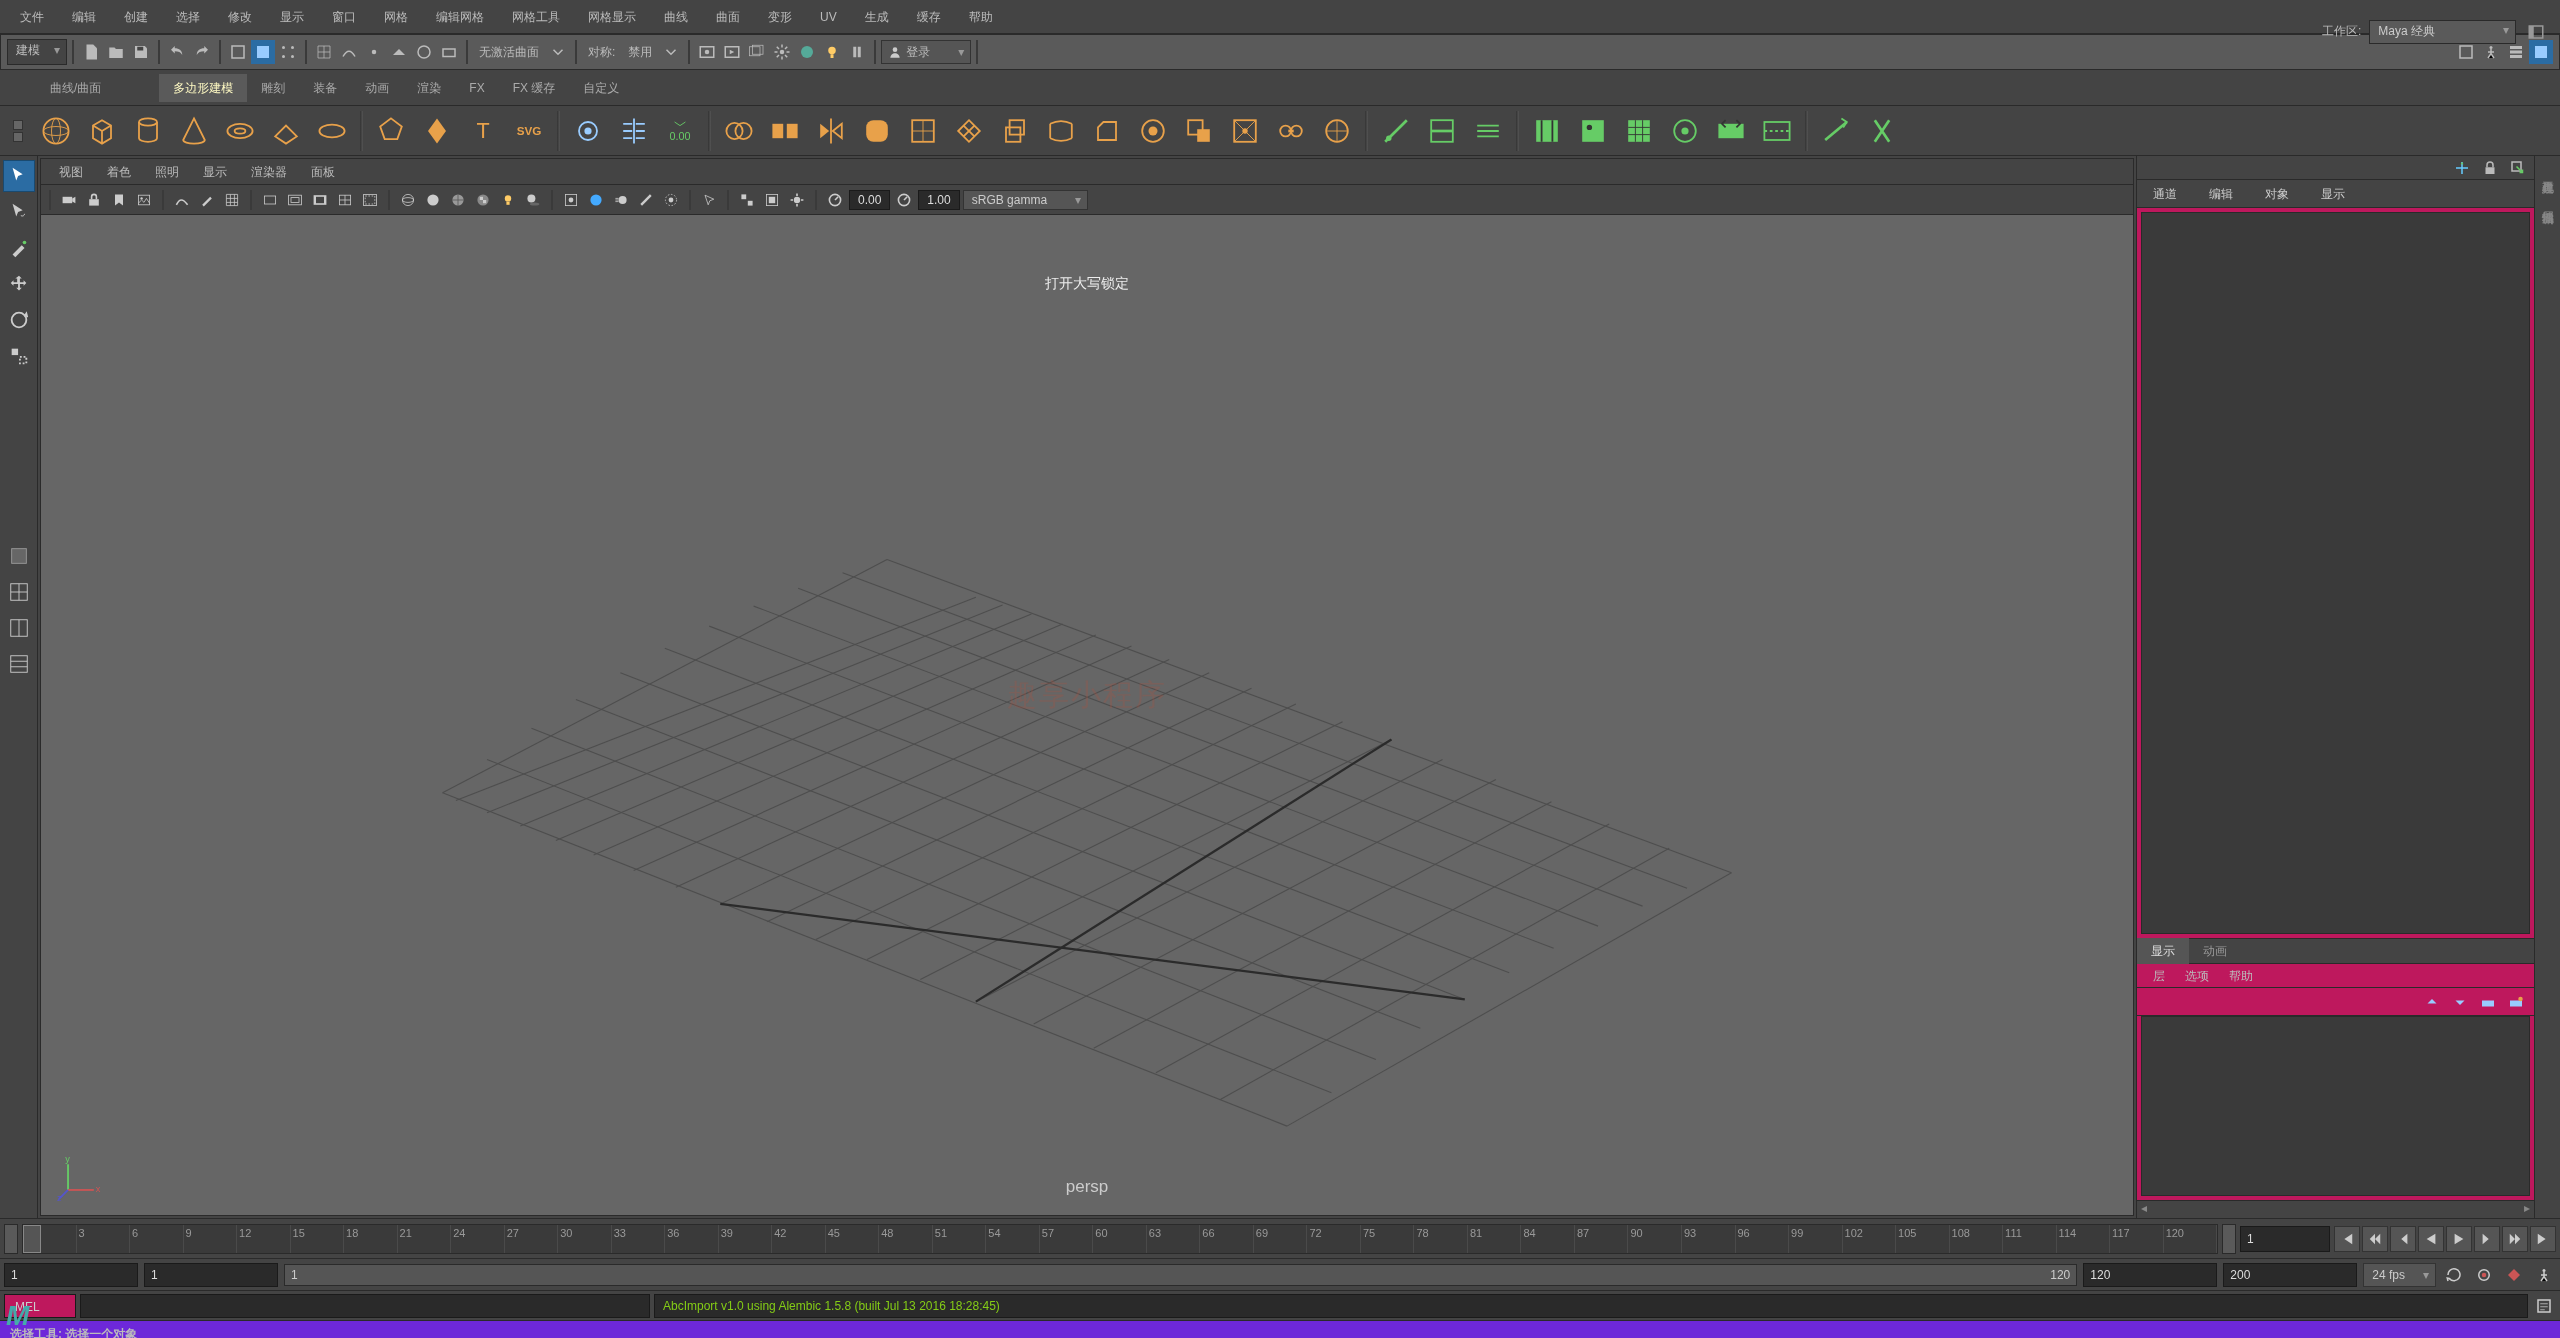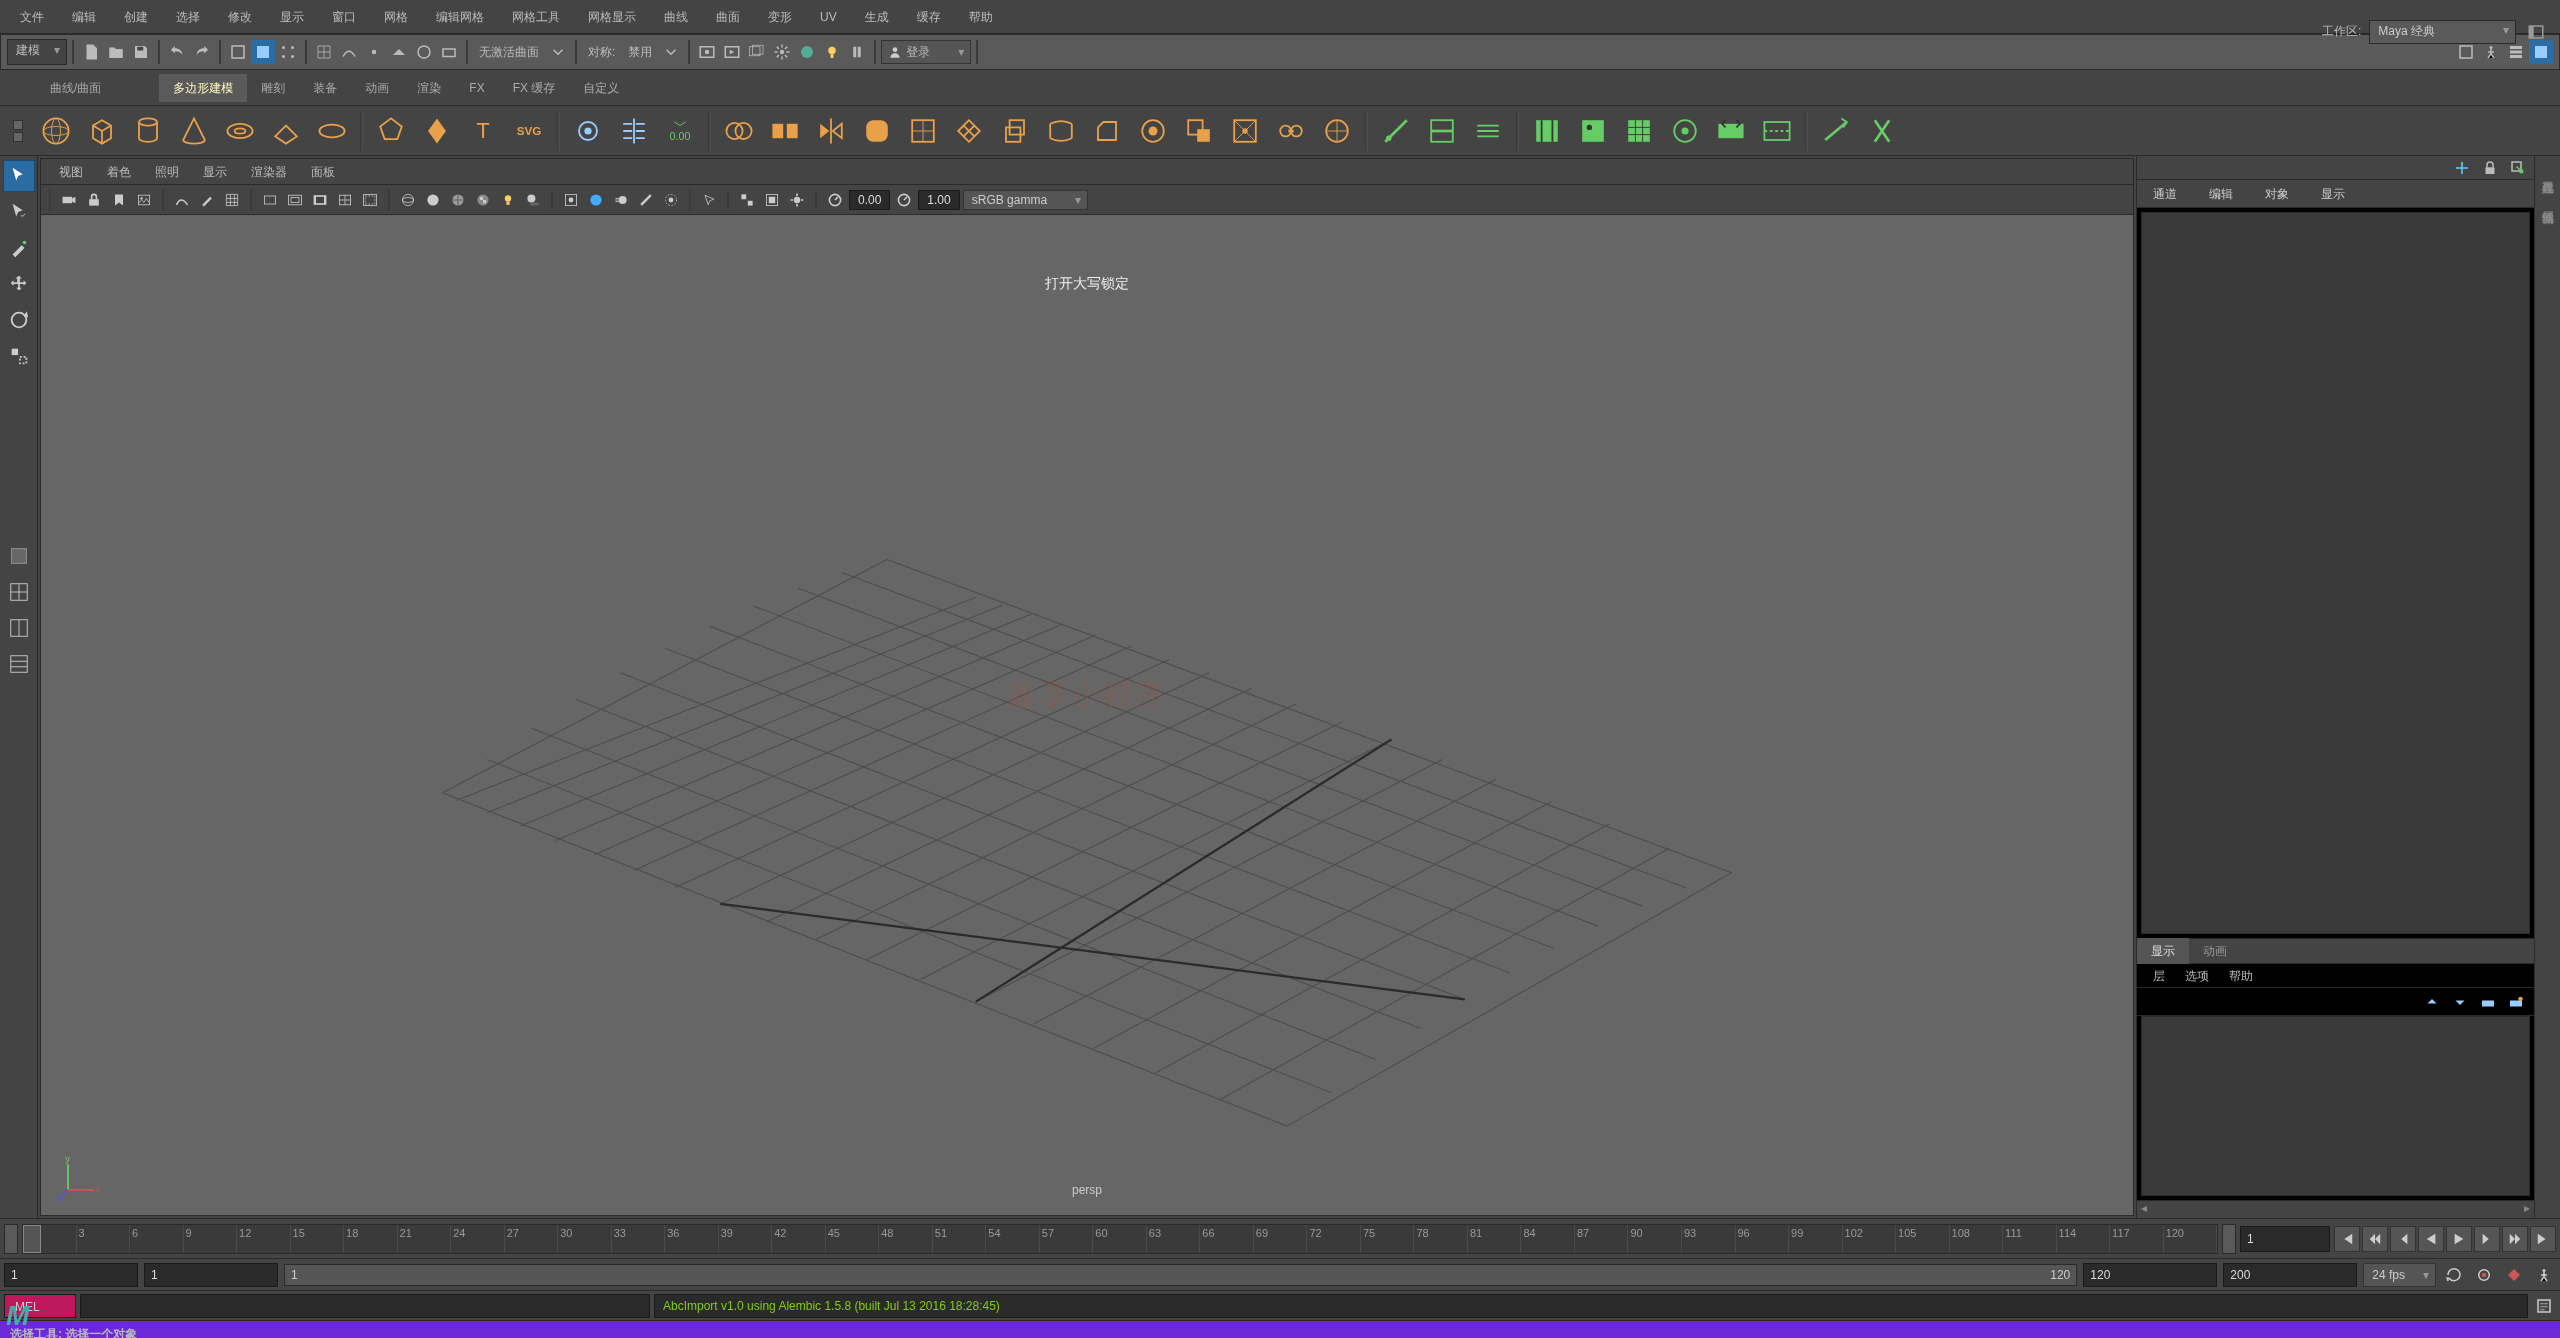--- a/index.html
+++ b/index.html
@@ -36,25 +36,25 @@
 .vp-menu { padding:0 12px; line-height:26px; cursor:default; }
 .vp-iconbar { background:#444; height:30px; padding:0 4px; gap:3px; border-bottom:1px solid #2a2a2a; }
 .vp-iconbar .sep { height:20px; }
 .vp-ico { width:22px; height:22px; display:flex; align-items:center; justify-content:center; cursor:pointer; }
 .vp-ico svg { width:16px; height:16px; }
 .vp-num { background:#2a2a2a; color:#ddd; padding:2px 8px; font-size:12px; border:1px solid #1a1a1a; }
 .vp-drop { background:#555; border:1px solid #333; padding:2px 40px 2px 8px; position:relative; font-size:12px; color:#ccc; }
 .vp-drop:after { content:"▾"; position:absolute; right:6px; color:#999; }
 .viewport { flex:1; background:#666; position:relative; overflow:hidden; }
 .caps { position:absolute; top:60px; left:50%; transform:translateX(-50%); color:#eee; font-size:14px; }
-.camlabel { position:absolute; bottom:18px; left:50%; transform:translateX(-50%); color:#ccc; font-size:12px; }
+.camlabel { position:absolute; bottom:18px; left:50%; transform:translateX(-50%); color:#ccc; font-size:17px; }
 .axis { position:absolute; left:16px; bottom:14px; width:46px; height:46px; }
 .mlogo { position:absolute; left:6px; bottom:6px; font-size:28px; font-weight:bold; font-style:italic; color:#4aa; }
 .watermark { position:absolute; top:48%; left:50%; transform:translate(-50%,-50%); font-size:30px; color:rgba(180,80,60,.25); letter-spacing:2px; }
-.right-panel { width:398px; background:#000000; display:flex; flex-direction:column; border-left:1px solid #2a2a2a; }
+.right-panel { width:398px; background:#be185d; display:flex; flex-direction:column; border-left:1px solid #2a2a2a; }
 .right-side-tabs { width:26px; background:#444; display:flex; flex-direction:column; align-items:center; padding-top:6px; gap:10px; border-left:1px solid #2a2a2a; }
 .side-tab { writing-mode:vertical-rl; padding:10px 2px; color:#888; font-size:12px; cursor:pointer; }
 .rp-corner { height:24px; background:#444; display:flex; justify-content:flex-end; gap:4px; padding:2px 4px; border-bottom:1px solid #2a2a2a; }
 .rp-tabs { height:28px; background:#444; border-bottom:1px solid #2a2a2a; }
 .rp-tab { padding:0 16px; line-height:28px; cursor:pointer; color:#ccc; }
 .rp-empty { flex:1; background:#3a3a3a; margin:4px; border:1px solid #2a2a2a; }
 .layer-tabs { height:26px; background:#444; border-top:1px solid #2a2a2a; border-bottom:1px solid #2a2a2a; }
 .layer-tab { padding:0 14px; line-height:26px; cursor:pointer; color:#999; }
 .layer-tab.active { color:#ddd; background:#555; }
 .layer-menu { height:24px; padding:0 6px; border-bottom:1px solid #2a2a2a; }

